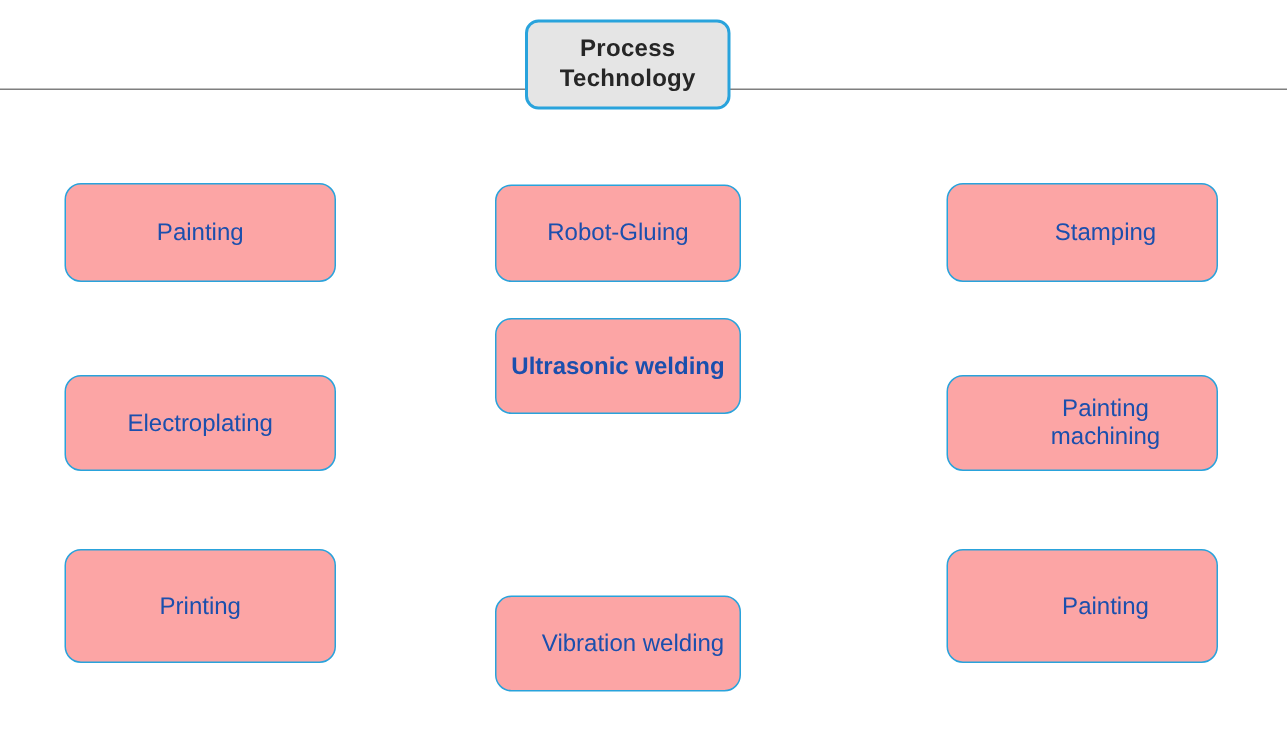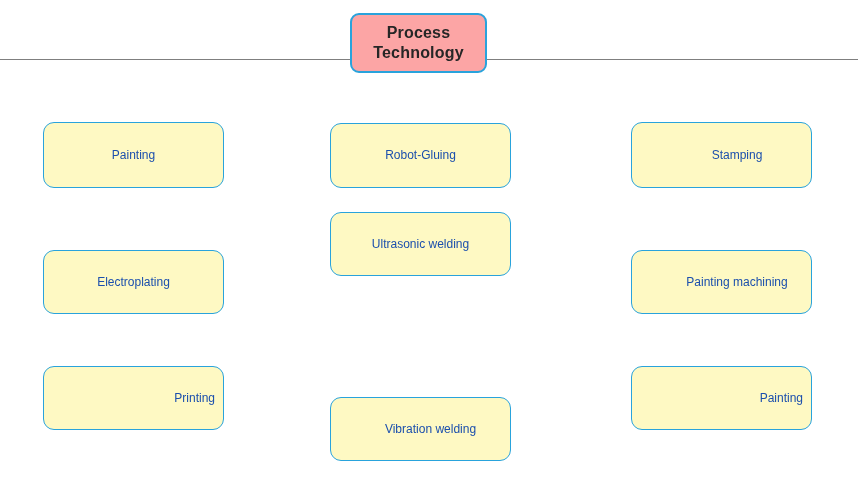--- a/index.html
+++ b/index.html
@@ -29,63 +29,63 @@
     background: #7f7f7f;
   }
   
   .root-node {
     position: absolute;
     left: 350px;
     top: 13px;
     width: 137px;
     height: 60px;
     box-sizing: border-box;
-    background: #fca5a5;
+    background: #e5e5e5;
     border: 2px solid #29a3dc;
     border-radius: 9px;
     display: flex;
     align-items: center;
     justify-content: center;
     text-align: center;
     color: #262626;
     font-weight: bold;
     font-size: 16px;
     line-height: 20px;
     letter-spacing: 0.2px;
   }
   .root-node .label {
     white-space: pre-line;
     display: block;
   }
   
   .node {
     position: absolute;
     box-sizing: border-box;
-    background: #fef9c3;
+    background: #fca5a5;
     border: 1.4px solid #29a3dc;
     border-radius: 11px;
     display: flex;
     align-items: center;
     justify-content: center;
     text-align: center;
     color: #1b4fad;
-    font-size: 12px;
+    font-size: 16px;
     line-height: 19px;
     padding: 0 8px;
   }
   .col-left  { left: 43px;  width: 181px; }
-  .col-mid   { left: 330px; width: 181px; }
+  .col-mid   { left: 330px; width: 164px; }
   .col-right { left: 631px; width: 181px; padding-left: 39px; }
 
   .r1 { top: 122px; height: 66px; }
   .r2 { top: 250px; height: 64px; align-items: center; }
-  .r3 { top: 366px; height: 64px; justify-content: flex-end; }
+  .r3 { top: 366px; height: 76px; }
 
   .m1 { top: 123px; height: 65px; }
-  .m2 { top: 212px; height: 64px; }
+  .m2 { top: 212px; height: 64px; font-weight: bold; }
   .m3 { top: 303px; height: 65px; }
   .m4 { top: 397px; height: 64px; padding-left: 28px; }
 </style>
 </head>
 <body>
 
 <div id="canvas">
 
   <div class="divider"></div>
 

